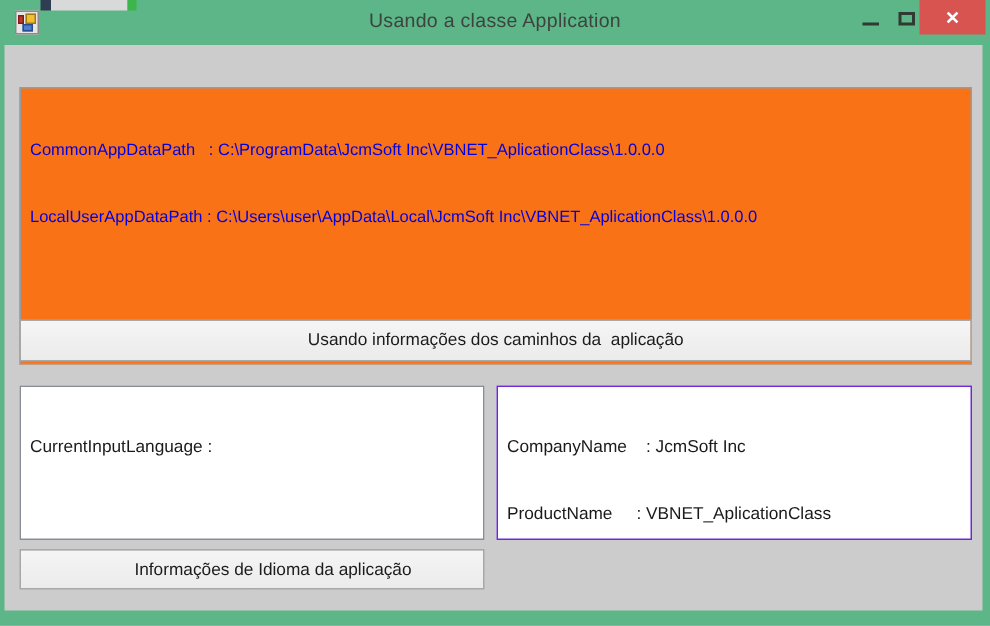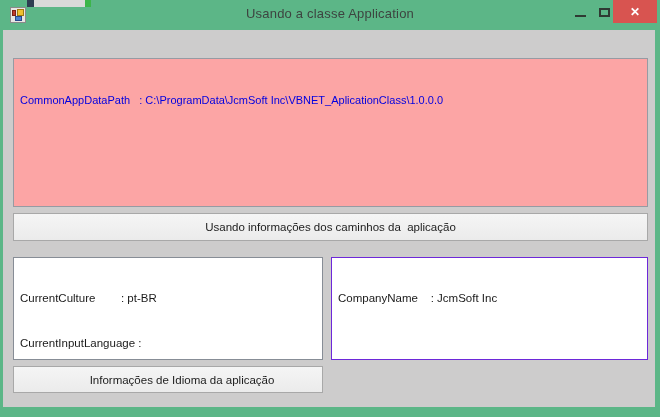--- a/index.html
+++ b/index.html
@@ -51,22 +51,22 @@
     background:#cdcccc;
   }
 
   .textbox {
     position:absolute; overflow:hidden;
     font-size:11px; line-height:15px; white-space:pre;
   }
   .tline { white-space:pre; }
 
   .paths-box {
-    left:10px; top:28px; width:635px; height:149px;
-    background:#fca5a5; border:1px solid #969ba3;
+    left:10px; top:28px; width:635px; height:185px;
+    background:#f97316; border:1px solid #969ba3;
     color:#0000e0; padding:4px 6px;
   }
   .lang-box {
     left:10px; top:227px; width:310px; height:103px;
     background:#ffffff; border:1px solid #878d96;
     color:#1a1a1a; padding:3px 6px; font-size:11.5px;
   }
   .company-box {
     left:328px; top:227px; width:317px; height:103px;
     background:#ffffff; border:1px solid #6d28d9;
@@ -113,33 +113,34 @@
       <div class="ctrl ctrl-close">
         <span>✕</span>
       </div>
     </div>
   </div>
 
   <div class="client">
 
     <div class="textbox paths-box">
       <div class="tline">CommonAppDataPath   : C:\ProgramData\JcmSoft Inc\VBNET_AplicationClass\1.0.0.0</div>
+      <div class="tline">LocalUserAppDataPath : C:\Users\user\AppData\Local\JcmSoft Inc\VBNET_AplicationClass\1.0.0.0</div>
       
       
     </div>
 
     <button class="btn btn-paths">Usando informações dos caminhos da  aplicação</button>
 
     <div class="textbox lang-box">
-      <div class="tline">CurrentCulture        : pt-BR</div>
       <div class="tline">CurrentInputLanguage :</div>
       
     </div>
 
     <div class="textbox company-box">
       <div class="tline">CompanyName    : JcmSoft Inc</div>
+      <div class="tline">ProductName     : VBNET_AplicationClass</div>
       
     </div>
 
     <button class="btn btn-lang">Informações de Idioma da aplicação</button>
 
   </div>
 </div>
 
 </body></html>

